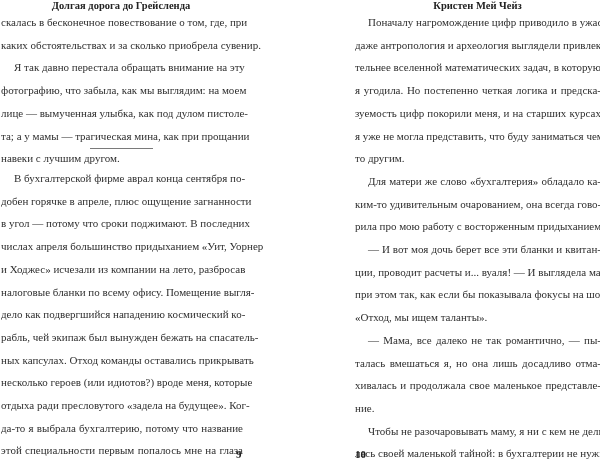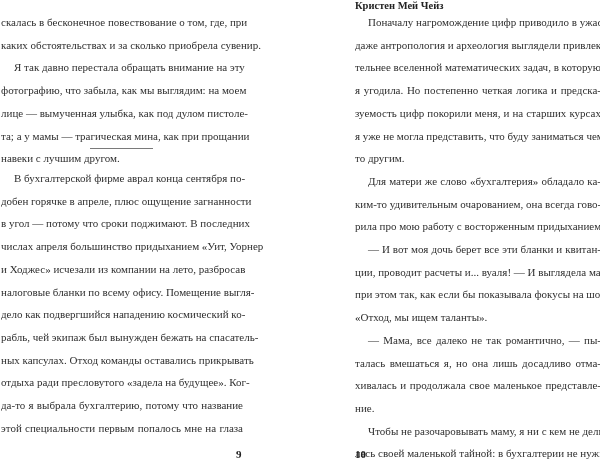--- a/index.html
+++ b/index.html
@@ -5,57 +5,59 @@
   html, body { margin: 0; padding: 0; background: #ffffff; }
   body { width: 600px; height: 463px; overflow: hidden; position: relative;
          font-family: "DejaVu Serif", "Liberation Serif", serif; color: #2b2b2b; }
   .page { position: absolute; top: 0; height: 463px; overflow: hidden; background: #fff; }
   .page-left { left: 0; width: 300px; }
   .page-right { left: 300px; width: 300px; }
   .gutter { position: absolute; left: 300px; top: 0; width: 2px; height: 463px; background: #f1f3f2; }
   .running-head { position: absolute; top: 0; font-size: 10.5px; font-weight: bold; white-space: nowrap;
                   font-family: "Liberation Serif", serif; color: #222; }
   .page-left .running-head { left: 0; width: 242px; text-align: center; top: 0; }
-  .page-right .running-head { left: 55px; width: 245px; text-align: left; top: 0; }
+  .page-right .running-head { left: 55px; width: 245px; text-align: center; top: 0; }
   .text { position: absolute; font-family: "Liberation Serif", serif; font-size: 11px; line-height: 22.7px;
           text-align: justify; color: #2f2f2f; }
   .page-left .text { left: 1px; width: 242px; }
   .page-right .text { left: 55px; width: 246px; }
   .line { display: block; white-space: nowrap; text-align-last: justify; overflow: visible; }
   .line.last { text-align-last: left; }
   .line.indent { padding-left: 13px; }
   .separator { position: absolute; left: 90px; top: 148px; width: 63px; height: 1px; background: #7a7a7a; }
   .folio { position: absolute; font-family: "Liberation Serif", serif; font-size: 11px; font-weight: bold; color: #222; }
   .folio-left { left: 236px; top: 448px; }
   .folio-right { left: 55px; top: 448px; }
 </style>
 </head>
 <body>
 
 <div class="page page-left">
+  <div class="running-head">Долгая дорога до Грейсленда</div>
   <div class="text" id="left-block1" style="top:11px;">
       <span class="line">скалась в бесконечное повествование о том, где, при</span>
       <span class="line last">каких обстоятельствах и за сколько приобрела сувенир.</span>
       <span class="line indent">Я так давно перестала обращать внимание на эту</span>
       <span class="line">фотографию, что забыла, как мы выглядим: на моем</span>
       <span class="line">лице — вымученная улыбка, как под дулом пистоле-</span>
       <span class="line">та; а у мамы — трагическая мина, как при прощании</span>
       <span class="line last">навеки с лучшим другом.</span>
     </div>
   <div class="separator"></div>
   <div class="text" id="left-block2" style="top:167px;">
       <span class="line indent">В бухгалтерской фирме аврал конца сентября по-</span>
       <span class="line">добен горячке в апреле, плюс ощущение загнанности</span>
       <span class="line">в угол — потому что сроки поджимают. В последних</span>
       <span class="line">числах апреля большинство придыханием «Уит, Уорнер</span>
       <span class="line">и Ходжес» исчезали из компании на лето, разбросав</span>
       <span class="line">налоговые бланки по всему офису. Помещение выгля-</span>
       <span class="line">дело как подвергшийся нападению космический ко-</span>
       <span class="line">рабль, чей экипаж был вынужден бежать на спасатель-</span>
       <span class="line">ных капсулах. Отход команды оставались прикрывать</span>
+      <span class="line">несколько героев (или идиотов?) вроде меня, которые</span>
       <span class="line">отдыха ради пресловутого «задела на будущее». Ког-</span>
       <span class="line">да-то я выбрала бухгалтерию, потому что название</span>
       <span class="line">этой специальности первым попалось мне на глаза</span>
     </div>
   <div class="folio folio-left">9</div>
 </div>
 
 <div class="gutter"></div>
 
 <div class="page page-right">

